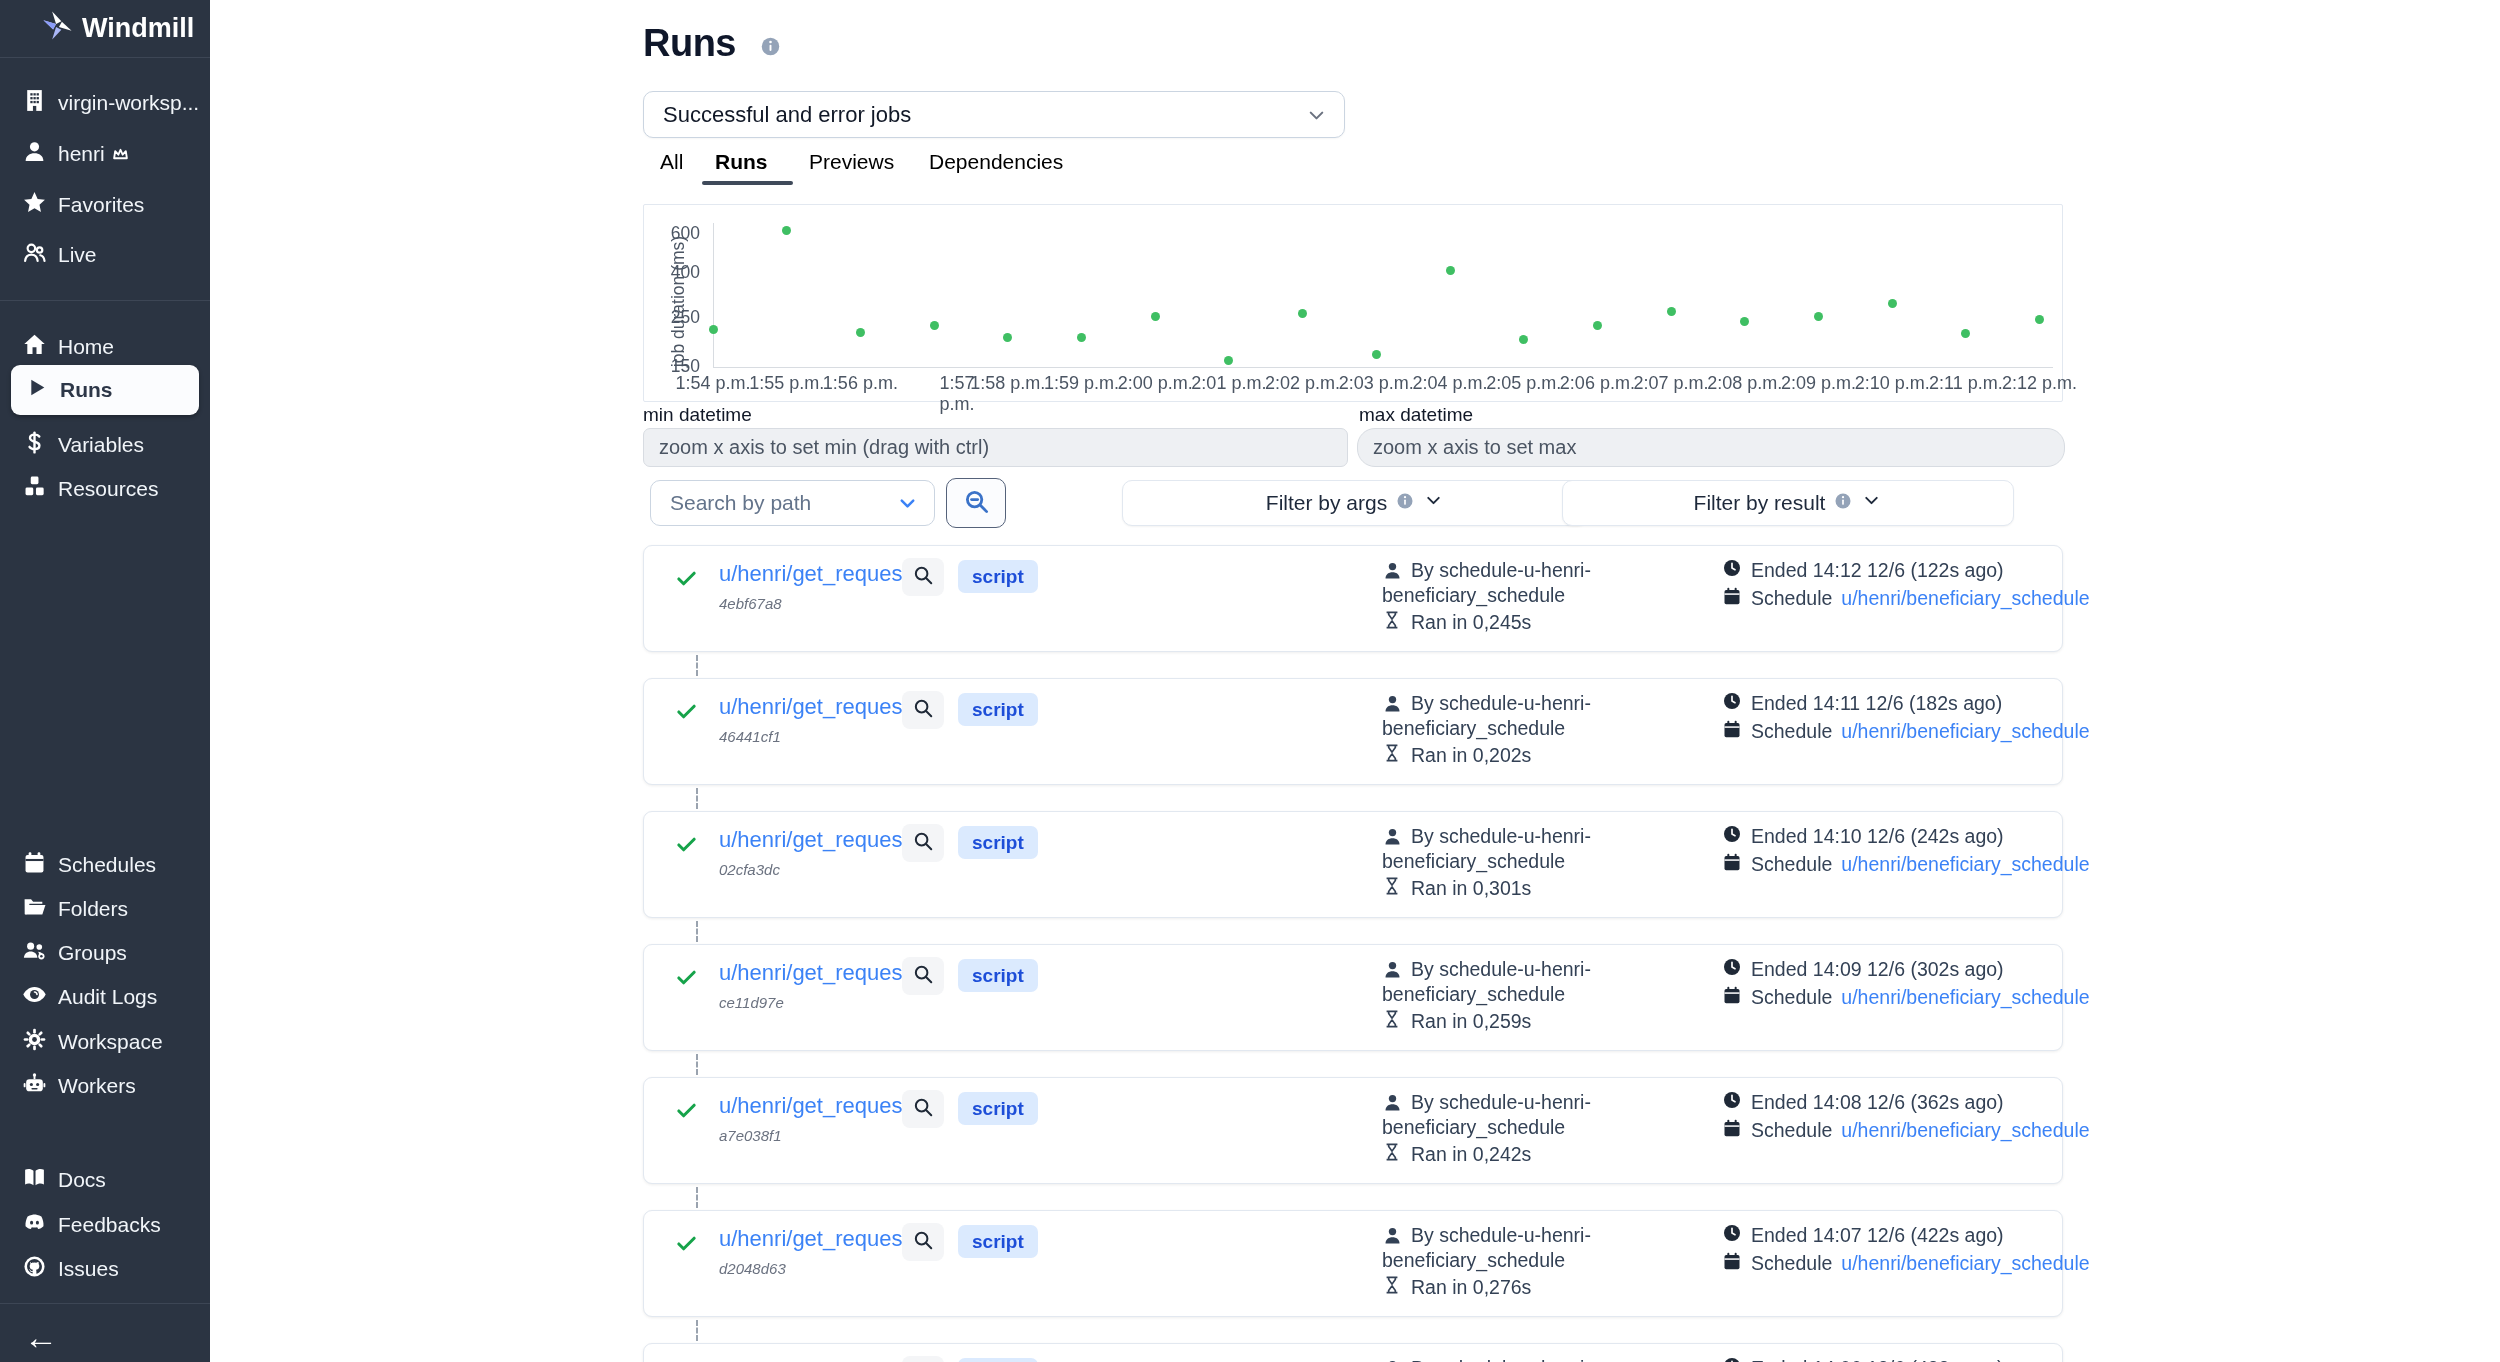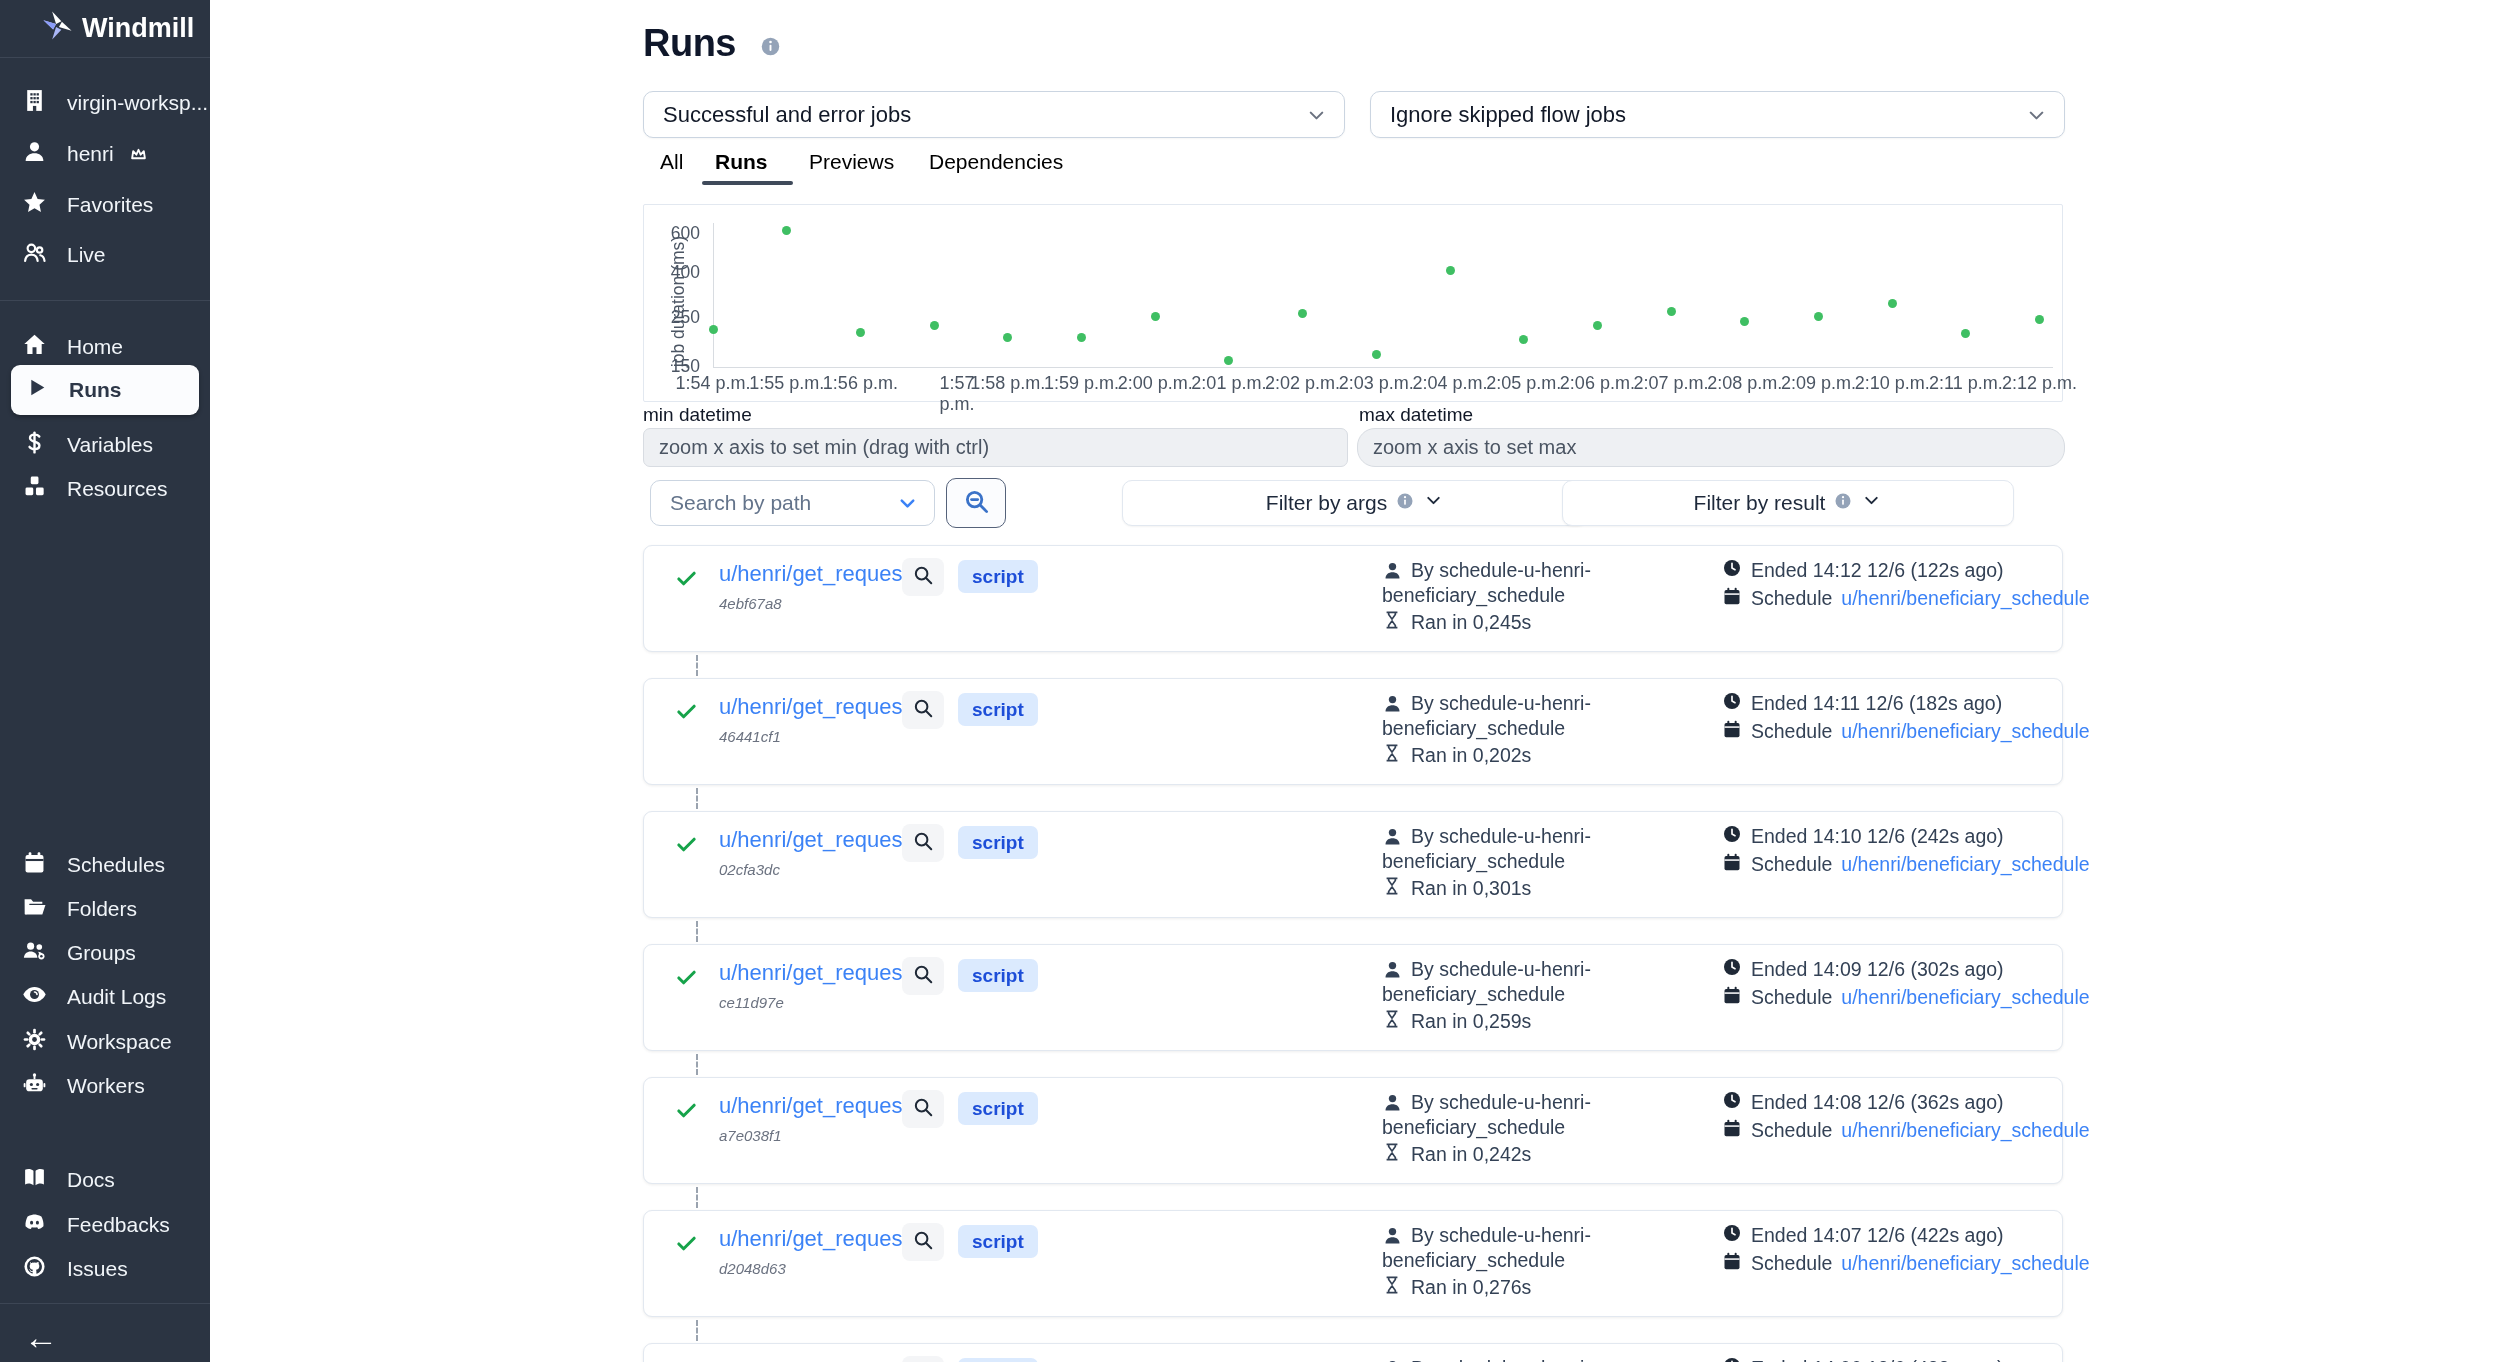--- a/index.html
+++ b/index.html
@@ -5,21 +5,21 @@
   * { margin:0; padding:0; box-sizing:border-box; }
   html,body { width:2500px; height:1362px; overflow:hidden; background:#fff;
     font-family:"Liberation Sans", sans-serif; }
   #app { position:relative; width:2500px; height:1362px; background:#fff; }
 
   
   .sidebar { position:absolute; left:0; top:0; width:210px; height:1362px; background:#2b3442; }
   .brand { position:absolute; top:0; left:0; width:210px; height:58px; display:flex; align-items:center;
     gap:9px; padding-left:42px; border-bottom:1px solid #3d4655; color:#fff; font-weight:700; font-size:27px; }
   .nav-item { position:absolute; left:0; width:210px; height:34px; display:flex; align-items:center;
-    gap:20px; padding-left:22px; color:#f1f5f9; font-size:21px; cursor:pointer; white-space:nowrap; }
+    gap:11px; padding-left:22px; color:#f1f5f9; font-size:21px; cursor:pointer; white-space:nowrap; }
   .nav-item svg { flex:0 0 auto; }
   .nav-label { overflow:hidden; text-overflow:ellipsis; }
   .nav-active { left:11px; width:188px; height:50px; padding-left:13px; background:#fbfcfe;
     border-radius:9px; color:#2d3748; font-weight:700; box-shadow:0 2px 4px rgba(0,0,0,.3); }
   .sb-hr { position:absolute; left:0; width:210px; border-top:1px solid #3d4655; }
   .back-arrow { position:absolute; left:24px; top:1318px; color:#fff; font-size:34px; cursor:pointer; }
 
   
   .main { position:absolute; left:643px; top:0; width:1422px; height:1362px; }
   .page-title { position:absolute; left:0; top:22px; font-size:38px; font-weight:800; color:#0f172a; letter-spacing:-0.5px; }
@@ -294,26 +294,20 @@
     <span class="title-info">
       <svg width="21" height="21" viewBox="0 0 24 24">
           <circle cx="12" cy="12" r="10" fill="#94a3b8"></circle>
           <rect x="10.9" y="10" width="2.2" height="7.2" rx="1.1" fill="#fff"></rect>
           <circle cx="12" cy="6.9" r="1.5" fill="#fff"></circle>
         </svg>
     </span>
 
     <div class="select" style="left:0;width:702px">
       <span>Successful and error jobs</span>
-      <span class="chev"><svg width="23" height="23" viewBox="0 0 24 24" fill="none" stroke="#6b7280" stroke-width="2.2" stroke-linecap="round" stroke-linejoin="round">
-            <path d="M6 9l6 6 6-6"></path>
-          </svg></span>
-    </div>
-    <div class="select" style="left:727px;width:695px">
-      <span>Ignore skipped flow jobs</span>
       <span class="chev"><svg width="23" height="23" viewBox="0 0 24 24" fill="none" stroke="#6b7280" stroke-width="2.2" stroke-linecap="round" stroke-linejoin="round">
             <path d="M6 9l6 6 6-6"></path>
           </svg></span>
     </div>
 
     <div class="tabs">
       <span class="tab" style="left:17px">All</span>
       <span class="tab active" style="left:72px">Runs</span>
       <span class="tab" style="left:166px">Previews</span>
       <span class="tab" style="left:286px">Dependencies</span>

